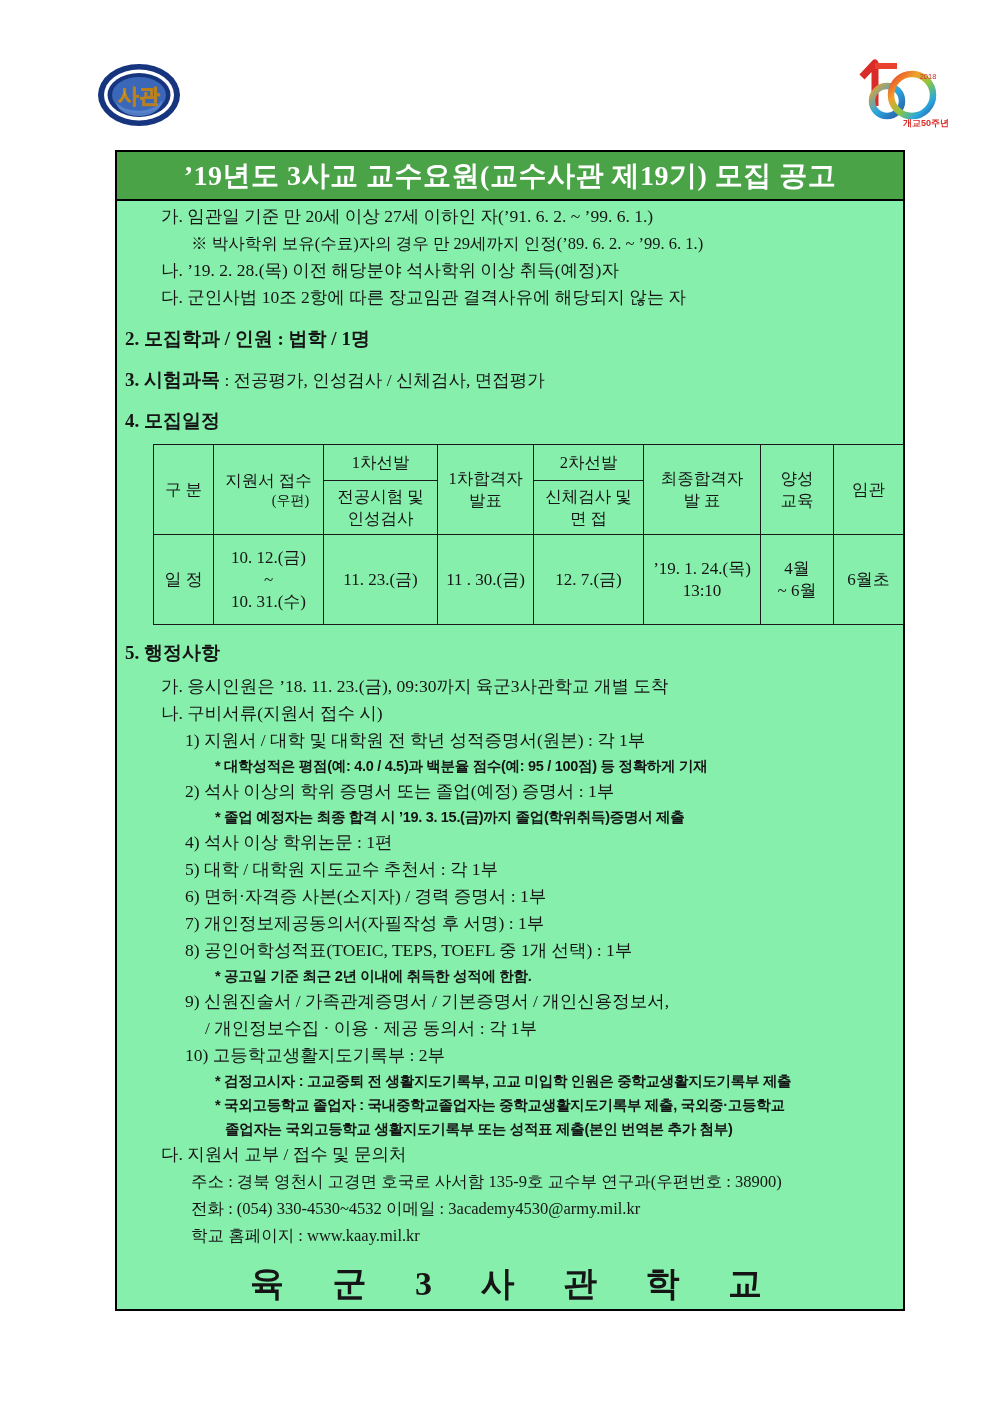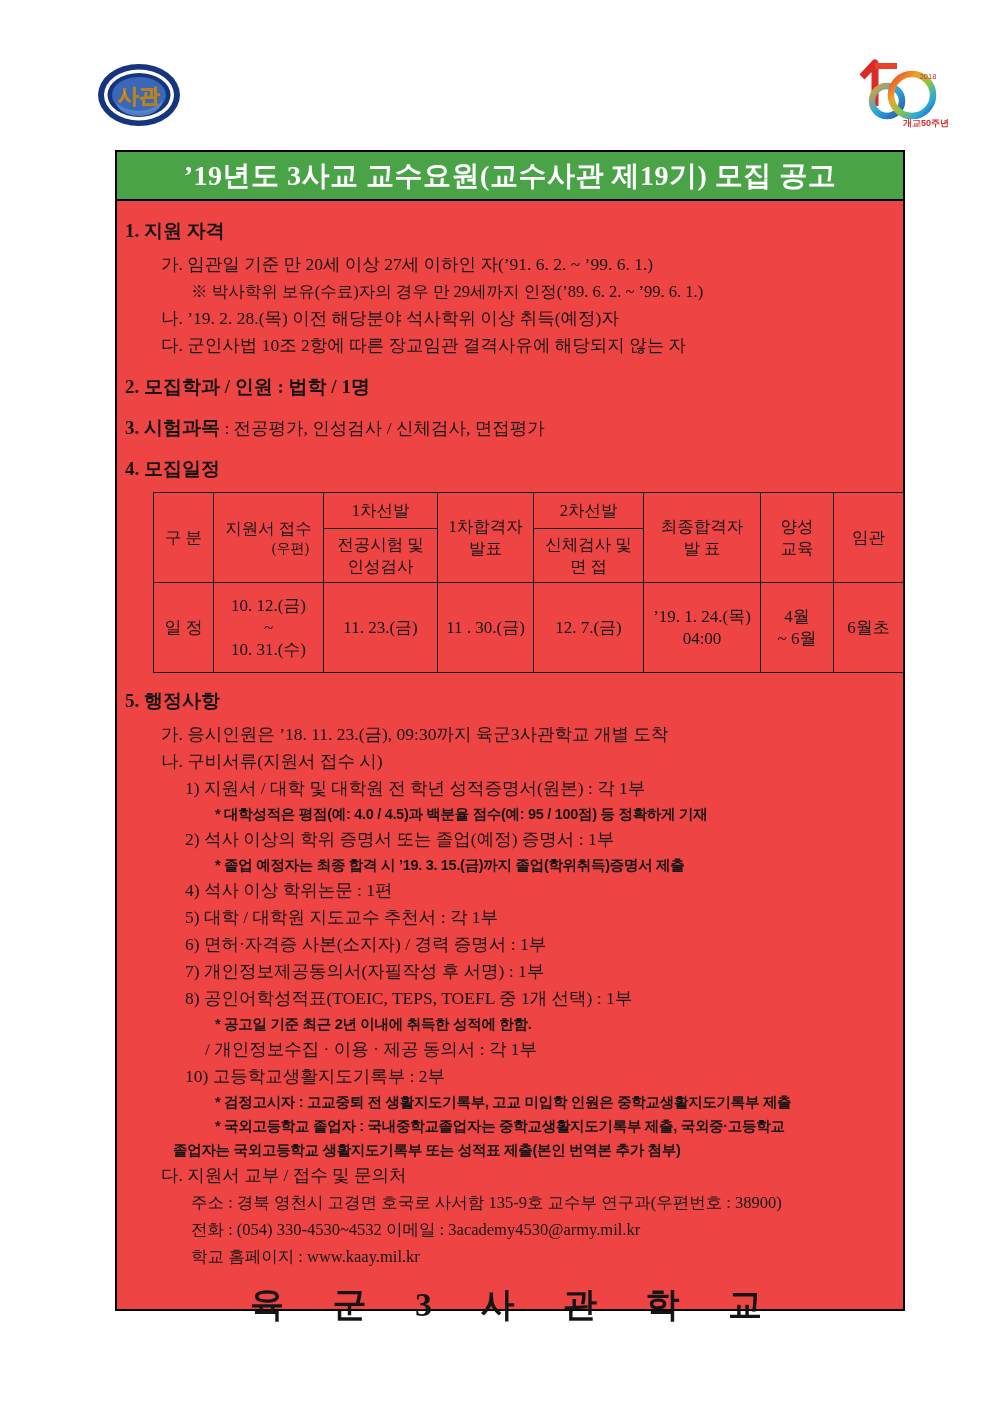--- a/index.html
+++ b/index.html
@@ -15,21 +15,21 @@
 
   
   .logo-left  { position:absolute; left:96px;  top:62px; }
   .logo-right { position:absolute; left:850px; top:56px; }
 
   
   .doc-box {
     position:absolute; left:115px; top:150px;
     width:790px; height:1161px;
     border:2px solid #000;
-    background:#ef4444;
+    background:#86efac;
   }
   .title-bar {
     height:49px;
     background:#4aa347;
     border-bottom:2px solid #000;
     display:flex; align-items:center; justify-content:center;
     color:#ffffff;
     font-size:28px; font-weight:bold; letter-spacing:0.5px;
     white-space:nowrap;
   }
@@ -47,21 +47,21 @@
   .lv1   { margin-left:44px; }
   .lvx   { margin-left:74px; font-size:16.5px; }   
   .lv2   { margin-left:68px; }
   .lv2c  { margin-left:88px; }                     
   .lv3b, .lv3bc {
     font-family:"Liberation Sans","DejaVu Sans",sans-serif;
     font-weight:bold; font-size:14.5px; line-height:24px;
     letter-spacing:-0.3px;
   }
   .lv3b  { margin-left:98px; }
-  .lv3bc { margin-left:56px; }
+  .lv3bc { margin-left:108px; }
 
   
   table.schedule {
     border-collapse:collapse;
     margin:10px 0 4px 36px;
     table-layout:fixed;
     width:750px;
   }
   table.schedule td {
     border:1.8px solid #1a1a1a;
@@ -127,21 +127,20 @@
 </div>
 
 <div class="doc-box">
 
   <div class="title-bar">
     <span>’19년도 3사교 교수요원(교수사관 제19기)  모집  공고</span>
   </div>
 
   <div class="content">
 
-    <div class="sec-heading">1. 지원 자격</div>
     <div class="line lv1">가. 임관일 기준 만 20세 이상 27세 이하인 자(’91. 6. 2. ~ ’99. 6. 1.)</div>
     <div class="line lvx">※ 박사학위 보유(수료)자의 경우 만 29세까지 인정(’89. 6. 2. ~ ’99. 6. 1.)</div>
     <div class="line lv1">나. ’19. 2. 28.(목) 이전 해당분야 석사학위 이상 취득(예정)자</div>
     <div class="line lv1">다. 군인사법 10조 2항에 따른 장교임관 결격사유에 해당되지 않는 자</div>
 
     <div class="sec-heading">2. 모집학과 / 인원 : 법학 / 1명</div>
 
     <div class="sec-heading"><span>3. 시험과목</span><span class="rest"> : 전공평가, 인성검사 /  신체검사, 면접평가</span></div>
 
     <div class="sec-heading">4. 모집일정</div>
@@ -169,41 +168,42 @@
       </tr>
       <tr class="data">
         <td>일 정</td>
         <td>10. 12.(금)
 ~
 10. 31.(수)</td>
         <td>11. 23.(금)</td>
         <td>11 . 30.(금)</td>
         <td>12. 7.(금)</td>
         <td>’19. 1. 24.(목)
-04:00</td>
+13:10</td>
         <td>4월
 ~ 6월</td>
         <td>6월초</td>
       </tr>
     </tbody>
       </table>
 
     <div class="sec-heading">5. 행정사항</div>
     <div class="line lv1">가. 응시인원은 ’18. 11. 23.(금), 09:30까지 육군3사관학교 개별 도착</div>
     <div class="line lv1">나. 구비서류(지원서 접수 시)</div>
     <div class="line lv2">1) 지원서 /  대학 및 대학원 전 학년 성적증명서(원본) : 각 1부</div>
     <div class="line lv3b">* 대학성적은 평점(예: 4.0 / 4.5)과 백분율 점수(예: 95 / 100점) 등 정확하게 기재</div>
     <div class="line lv2">2) 석사 이상의 학위 증명서 또는 졸업(예정) 증명서 : 1부</div>
     <div class="line lv3b">* 졸업 예정자는 최종 합격 시 ’19. 3. 15.(금)까지 졸업(학위취득)증명서 제출</div>
     <div class="line lv2">4) 석사 이상 학위논문 : 1편</div>
     <div class="line lv2">5) 대학 / 대학원 지도교수 추천서 : 각 1부</div>
     <div class="line lv2">6) 면허·자격증 사본(소지자) /  경력 증명서 : 1부</div>
     <div class="line lv2">7) 개인정보제공동의서(자필작성 후 서명) : 1부</div>
     <div class="line lv2">8) 공인어학성적표(TOEIC, TEPS, TOEFL 중 1개 선택) : 1부</div>
     <div class="line lv3b">* 공고일 기준 최근 2년 이내에 취득한 성적에 한함.</div>
+    <div class="line lv2">9) 신원진술서 /  가족관계증명서 /  기본증명서 /  개인신용정보서,</div>
     <div class="line lv2c">/  개인정보수집 · 이용 · 제공 동의서 : 각 1부</div>
     <div class="line lv2">10) 고등학교생활지도기록부 : 2부</div>
     <div class="line lv3b">* 검정고시자 : 고교중퇴 전 생활지도기록부, 고교 미입학 인원은 중학교생활지도기록부 제출</div>
     <div class="line lv3b">* 국외고등학교 졸업자 : 국내중학교졸업자는 중학교생활지도기록부 제출, 국외중·고등학교</div>
     <div class="line lv3bc">졸업자는 국외고등학교 생활지도기록부 또는 성적표 제출(본인 번역본 추가 첨부)</div>
     <div class="line lv1">다. 지원서 교부 / 접수 및 문의처</div>
     <div class="line lvx">주소 : 경북 영천시 고경면 호국로 사서함 135-9호 교수부 연구과(우편번호 : 38900)</div>
     <div class="line lvx">전화 : (054)  330-4530~4532      이메일 : 3academy4530@army.mil.kr</div>
     <div class="line lvx">학교 홈페이지 : www.kaay.mil.kr</div>
 

